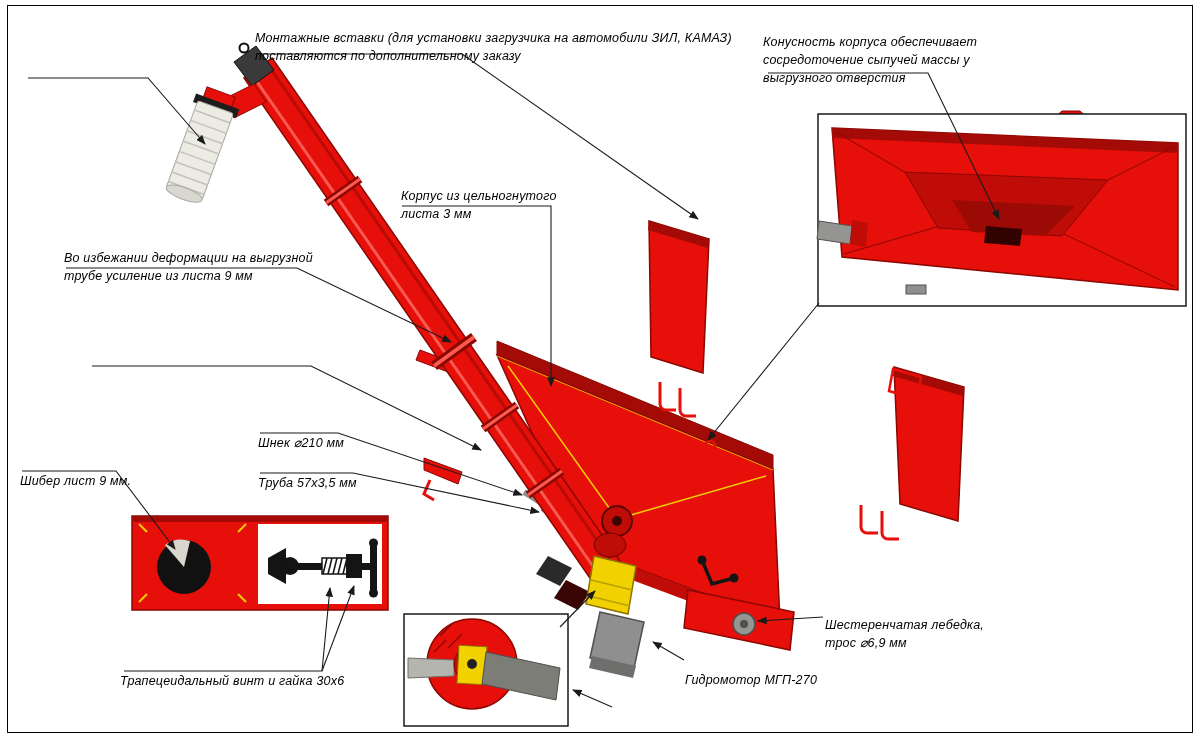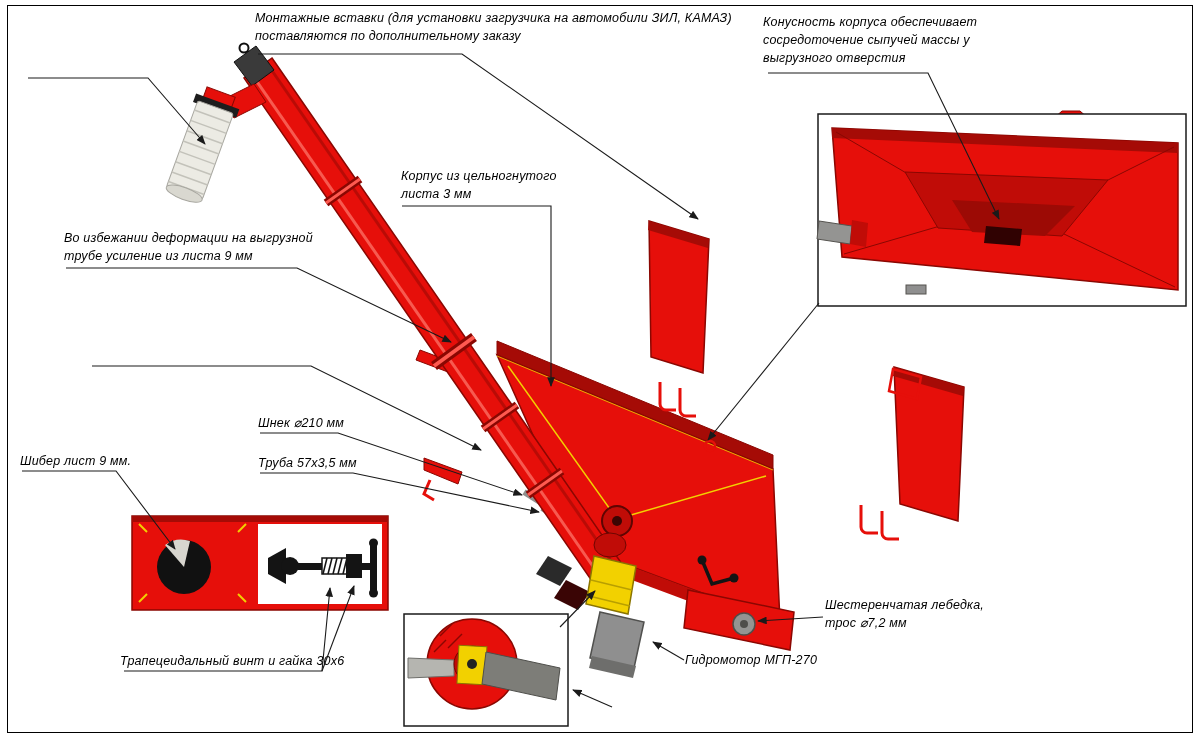--- a/index.html
+++ b/index.html
@@ -2,21 +2,21 @@
 <html style="--machine-red: #e60f0a; --machine-red-dark: #8a0702; --machine-red-shade: #a50b06; --machine-red-deep: #c00c07; --accent-yellow: #f2d100; --metal-grey: #949492; --pipe-grey: #ecebe4; --line-black: #1a1a1a;"><head>
 <meta charset="utf-8">
 <style>
   html,body{margin:0;padding:0;background:#fff;}
   .stage{position:relative;width:1200px;height:738px;background:#fff;overflow:hidden;
          font-family:"Liberation Sans",sans-serif;}
   .frame{position:absolute;left:7px;top:5px;right:7px;bottom:5px;border:1.5px solid #000;
          pointer-events:none;}
   .art{position:absolute;left:0;top:0;}
   .label{position:absolute;font-style:italic;font-size:12.5px;line-height:1.42;color:#000;
-         white-space:pre-line;width:max-content;letter-spacing:.2px;}
+         white-space:pre-line;width:max-content;letter-spacing:.2px;margin-top:20px;}
   
   .f-red{fill:var(--machine-red);}
   .f-redshade{fill:var(--machine-red-shade);}
   .f-reddeep{fill:var(--machine-red-deep);}
   .s-reddark{stroke:var(--machine-red-dark);}
   .s-red{stroke:var(--machine-red);}
   .f-yellow{fill:var(--accent-yellow);}
   .s-yellow{stroke:var(--accent-yellow);}
   .f-grey{fill:var(--metal-grey);}
   .f-pipe{fill:var(--pipe-grey);}
@@ -218,17 +218,17 @@
 выгрузного отверстия</div>
   <div class="label" style="left:401px;top:168px">Корпус из цельногнутого
 листа 3 мм</div>
   <div class="label" style="left:64px;top:230px">Во избежании деформации на выгрузной
 трубе усиление из листа 9 мм</div>
   <div class="label" style="left:258px;top:415px">Шнек ⌀210 мм</div>
   <div class="label" style="left:258px;top:455px">Труба 57x3,5 мм</div>
   <div class="label" style="left:20px;top:453px">Шибер лист 9 мм.</div>
   <div class="label" style="left:120px;top:653px">Трапецеидальный винт и гайка 30x6</div>
   <div class="label" style="left:825px;top:597px">Шестеренчатая лебедка,
-трос ⌀7,2 мм</div>
+трос ⌀6,9 мм</div>
   <div class="label" style="left:685px;top:652px">Гидромотор МГП-270</div>
 
   <div class="frame"></div>
 </div>
 
 </body></html>

